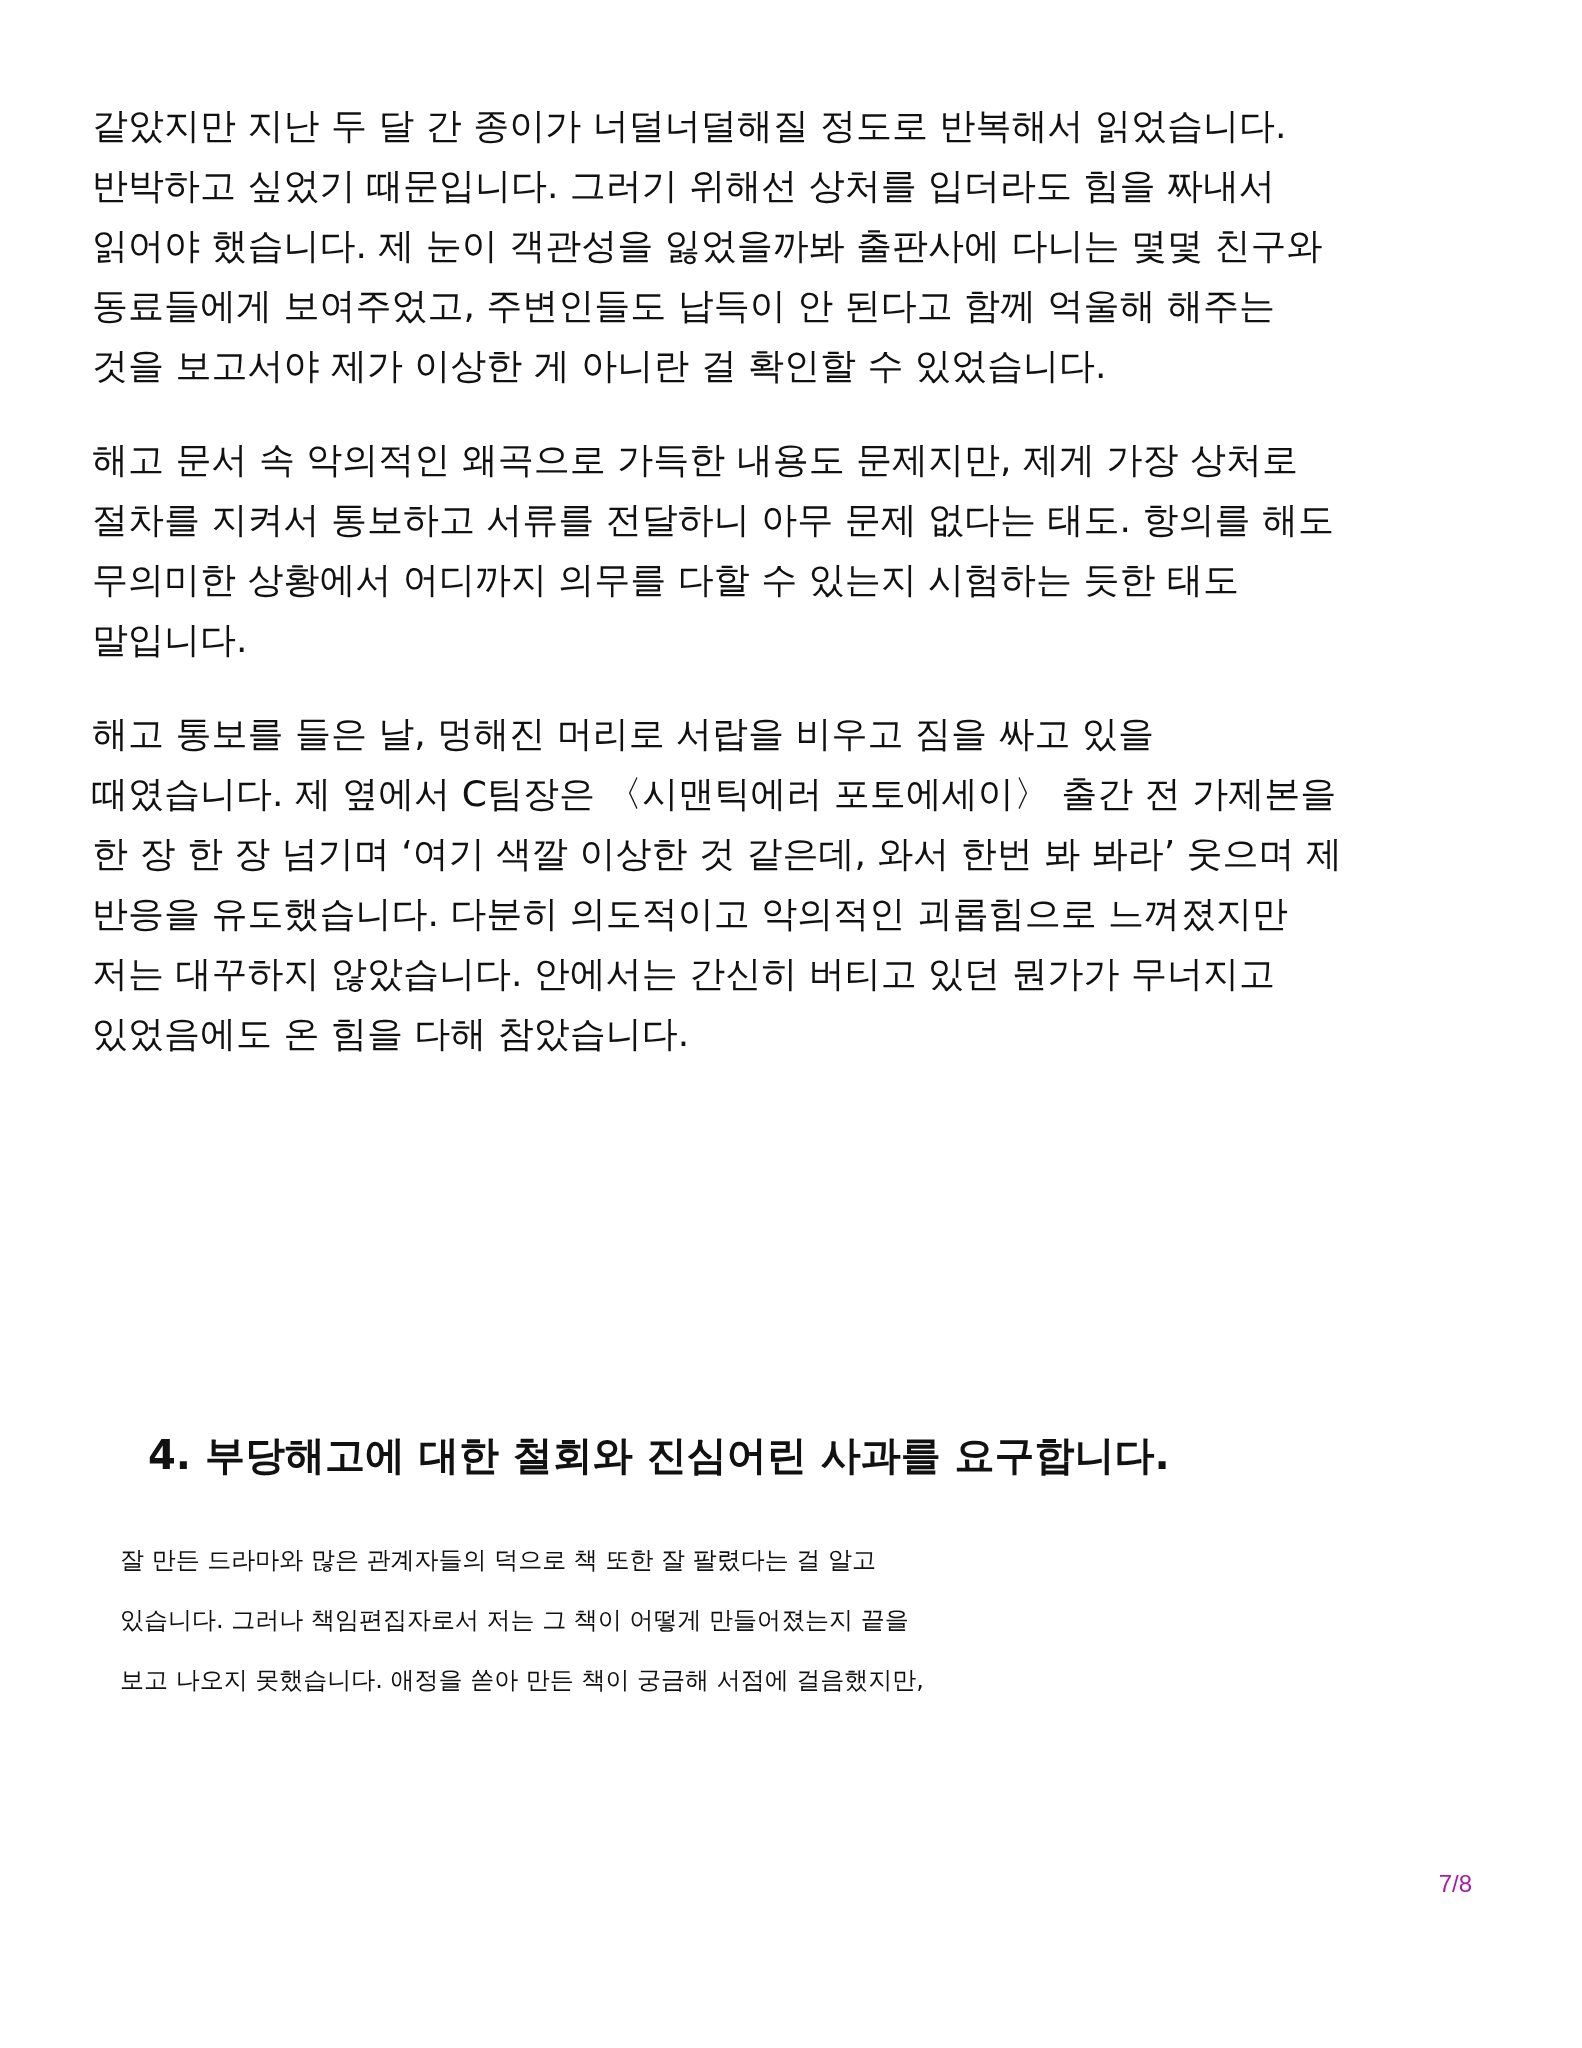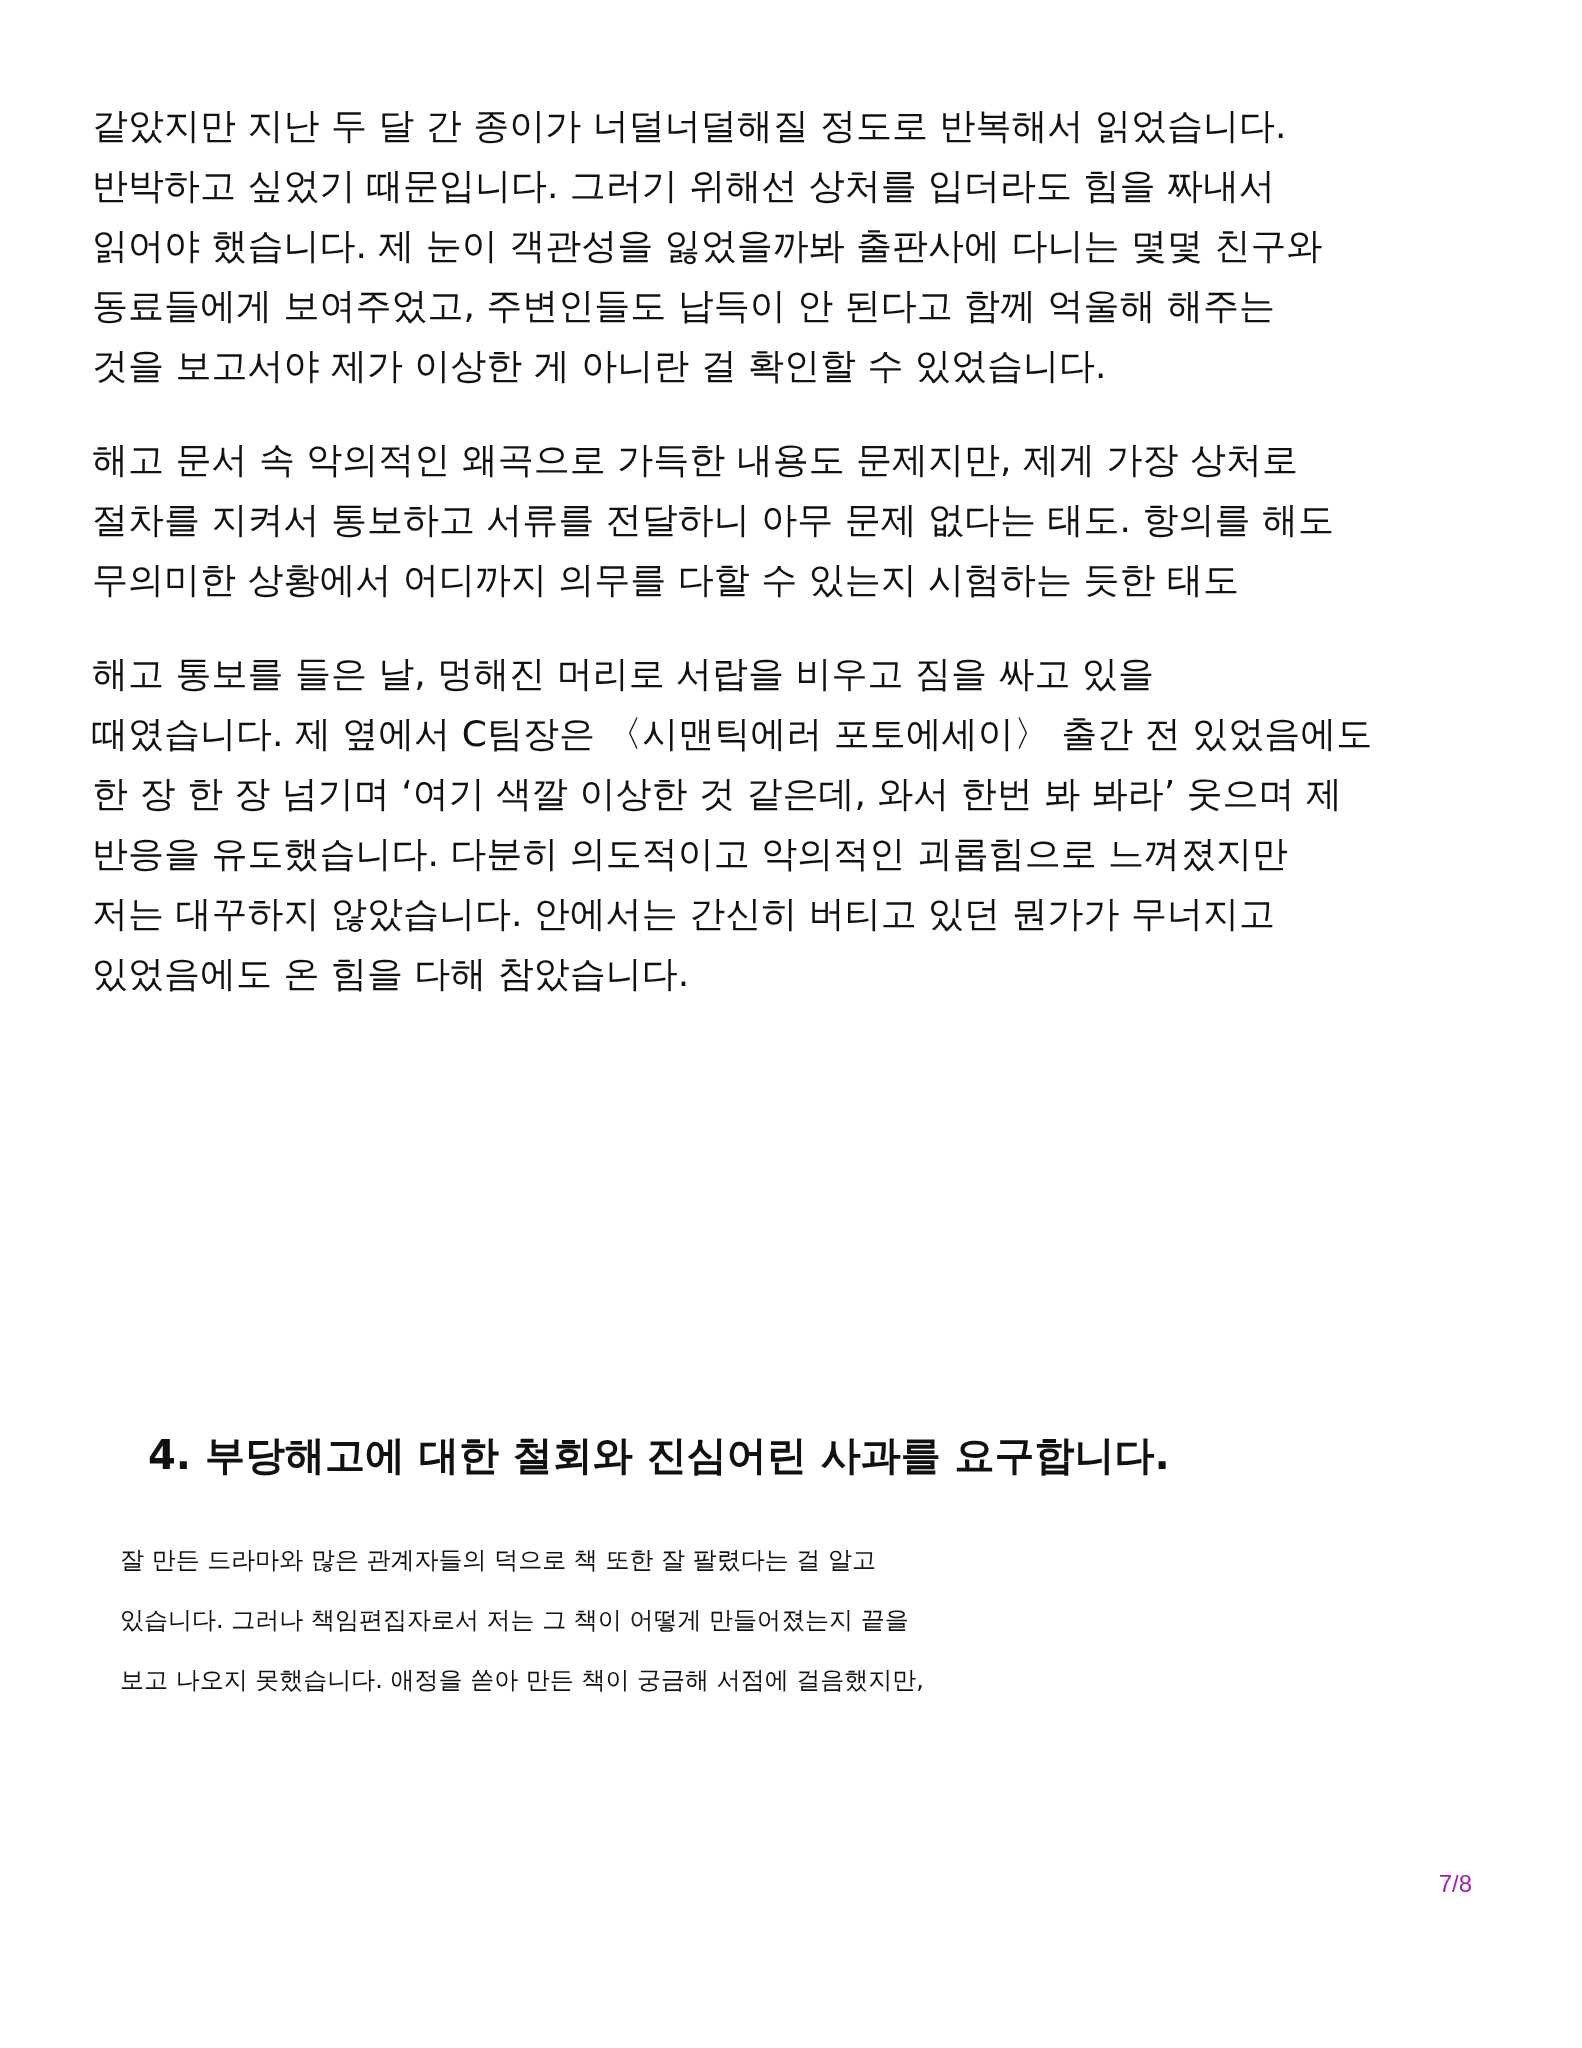--- a/index.html
+++ b/index.html
@@ -73,25 +73,26 @@
     <span class="line">반박하고 싶었기 때문입니다. 그러기 위해선 상처를 입더라도 힘을 짜내서</span>
     <span class="line">읽어야 했습니다. 제 눈이 객관성을 잃었을까봐 출판사에 다니는 몇몇 친구와</span>
     <span class="line">동료들에게 보여주었고, 주변인들도 납득이 안 된다고 함께 억울해 해주는</span>
     <span class="line">것을 보고서야 제가 이상한 게 아니란 걸 확인할 수 있었습니다.</span>
   </p>
 
   <p class="para">
     <span class="line">해고 문서 속 악의적인 왜곡으로 가득한 내용도 문제지만, 제게 가장 상처로</span>
     <span class="line">절차를 지켜서 통보하고 서류를 전달하니 아무 문제 없다는 태도. 항의를 해도</span>
     <span class="line">무의미한 상황에서 어디까지 의무를 다할 수 있는지 시험하는 듯한 태도</span>
+    <span class="line">말입니다.</span>
   </p>
 
   <p class="para">
     <span class="line">해고 통보를 들은 날, 멍해진 머리로 서랍을 비우고 짐을 싸고 있을</span>
-    <span class="line">때였습니다. 제 옆에서 C팀장은 〈시맨틱에러 포토에세이〉 출간 전 있었음에도</span>
+    <span class="line">때였습니다. 제 옆에서 C팀장은 〈시맨틱에러 포토에세이〉 출간 전 가제본을</span>
     <span class="line">한 장 한 장 넘기며 ‘여기 색깔 이상한 것 같은데, 와서 한번 봐 봐라’ 웃으며 제</span>
     <span class="line">반응을 유도했습니다. 다분히 의도적이고 악의적인 괴롭힘으로 느껴졌지만</span>
     <span class="line">저는 대꾸하지 않았습니다. 안에서는 간신히 버티고 있던 뭔가가 무너지고</span>
     <span class="line">있었음에도 온 힘을 다해 참았습니다.</span>
   </p>
 </div>
 
 <h2 class="heading">4. 부당해고에 대한 철회와 진심어린 사과를 요구합니다.</h2>
 
 <p class="para-4">

